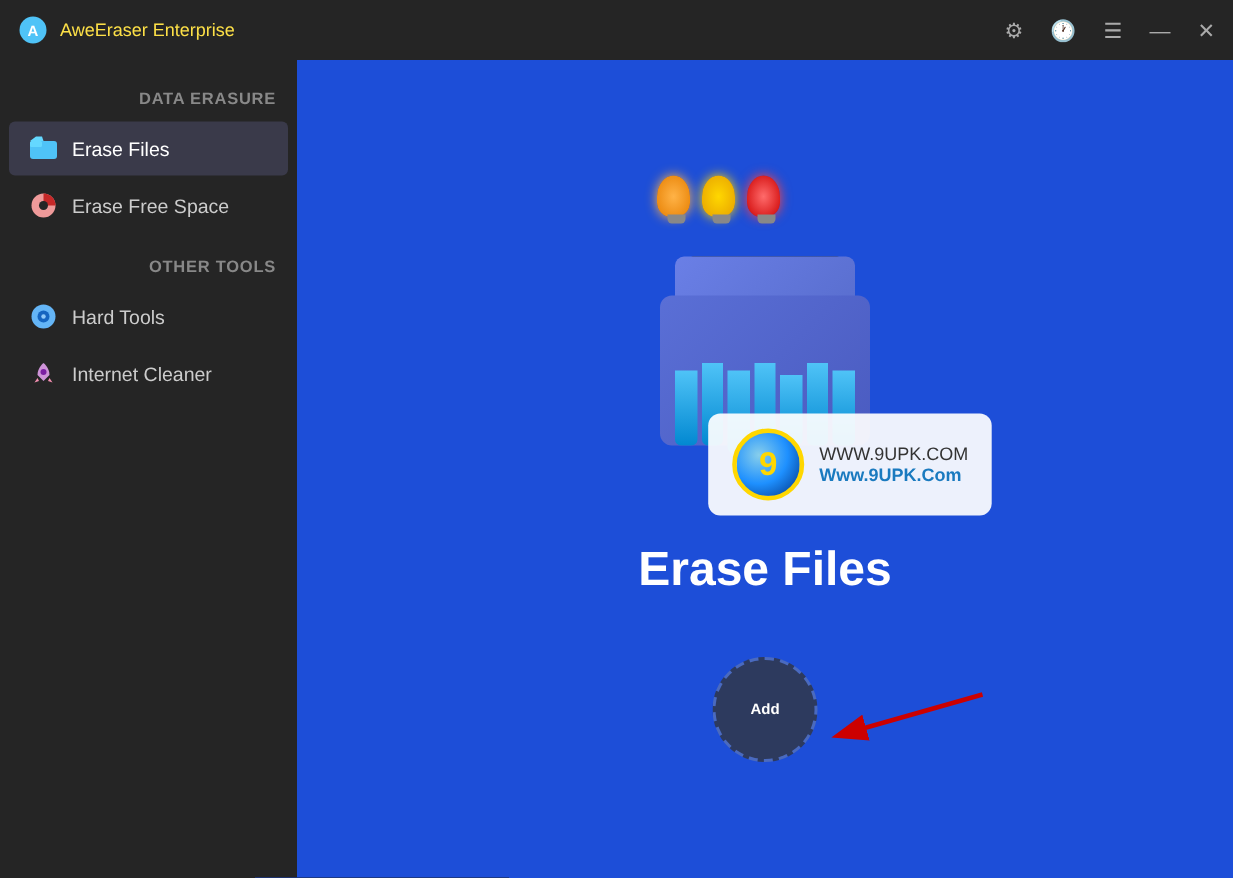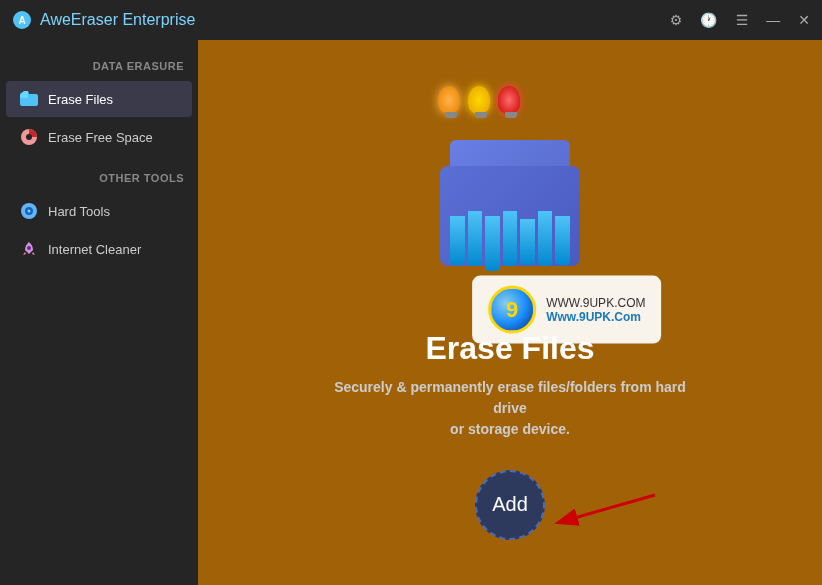--- a/index.html
+++ b/index.html
@@ -27,22 +27,22 @@
     .title-bar-left {
       display: flex;
       align-items: center;
       gap: 8px;
     }
     .app-icon {
       width: 20px;
       height: 20px;
     }
     .app-title {
-      font-size: 16px;
-      color: #7dd3fc;
+      font-size: 12px;
+      color: #fde047;
     }
     .title-bar-right {
       display: flex;
       align-items: center;
       gap: 18px;
     }
     .title-btn {
       color: #aaa;
       font-size: 14px;
       cursor: pointer;
@@ -98,21 +98,21 @@
       align-items: center;
       justify-content: center;
     }
     .sidebar-divider {
       height: 12px;
     }
 
     
     .content-area {
       flex: 1;
-      background: #a16207;
+      background: #1d4ed8;
       display: flex;
       flex-direction: column;
       align-items: center;
       justify-content: center;
       position: relative;
       padding: 20px;
     }
 
     
     .shredder-container {
@@ -289,22 +289,22 @@
       margin-top: 30px;
       position: relative;
     }
     .add-btn {
       width: 70px;
       height: 70px;
       border-radius: 50%;
       background: #2d3a5e;
       border: 2px dashed #4a6abf;
       color: #fff;
-      font-size: 20px;
-      font-weight: 400;
+      font-size: 10px;
+      font-weight: 700;
       cursor: pointer;
       display: flex;
       align-items: center;
       justify-content: center;
       transition: background 0.2s;
     }
 
     
     .arrow-container {
       position: absolute;
@@ -435,26 +435,20 @@
     <div class="watermark">
       <div class="watermark-logo"></div>
       <div class="watermark-text-block">
         <span class="watermark-text-top">WWW.9UPK.COM</span>
         <span class="watermark-text-bot">Www.9UPK.Com</span>
       </div>
     </div>
 
     <h1 class="main-title">Erase Files</h1>
 
-    <p class="main-subtitle">
-      <span>Securely &amp; permanently erase files/folders from</span>
-      <span>hard drive</span>
-      <br>
-      <span>or storage device.</span>
-    </p>
 
     <div class="add-btn-container">
       <button class="add-btn">Add</button>
 
       <div class="arrow-container">
         <svg class="arrow-svg" viewBox="0 0 120 40">
           <defs>
             <marker id="arrowhead" markerWidth="8" markerHeight="6" refX="6" refY="3" orient="auto">
               <polygon points="0 0, 8 3, 0 6" fill="#cc0000"></polygon>
             </marker>

